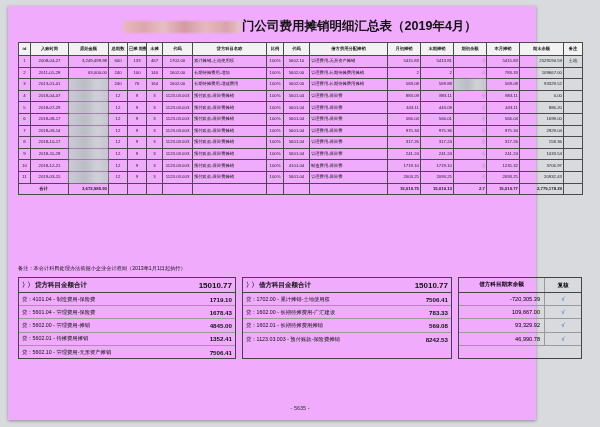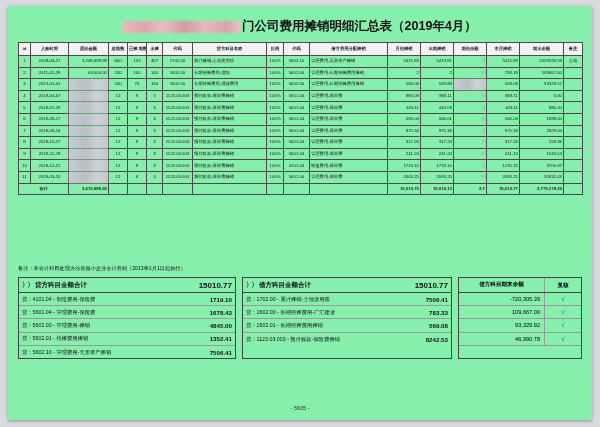--- a/index.html
+++ b/index.html
@@ -3,22 +3,22 @@
 <meta charset="utf-8">
 <style>
   html,body{margin:0;padding:0;}
   body{
     width:600px;height:427px;
     background:#d8dadd;
     font-family:"Liberation Sans",sans-serif;
     overflow:hidden;
   }
   .page{
-    position:absolute;left:8px;top:6px;width:584px;height:414px;
-    background:#86efac;
+    position:absolute;left:8px;top:6px;width:528px;height:414px;
+    background:#f0abfc;
     box-shadow:0 1px 3px rgba(0,0,0,.35);
   }
   
   .title-row{
     position:absolute;left:0;top:12px;width:584px;
     text-align:center;
     font-size:12.5px;font-weight:bold;color:#111;
     white-space:nowrap;
   }
   .redact{

